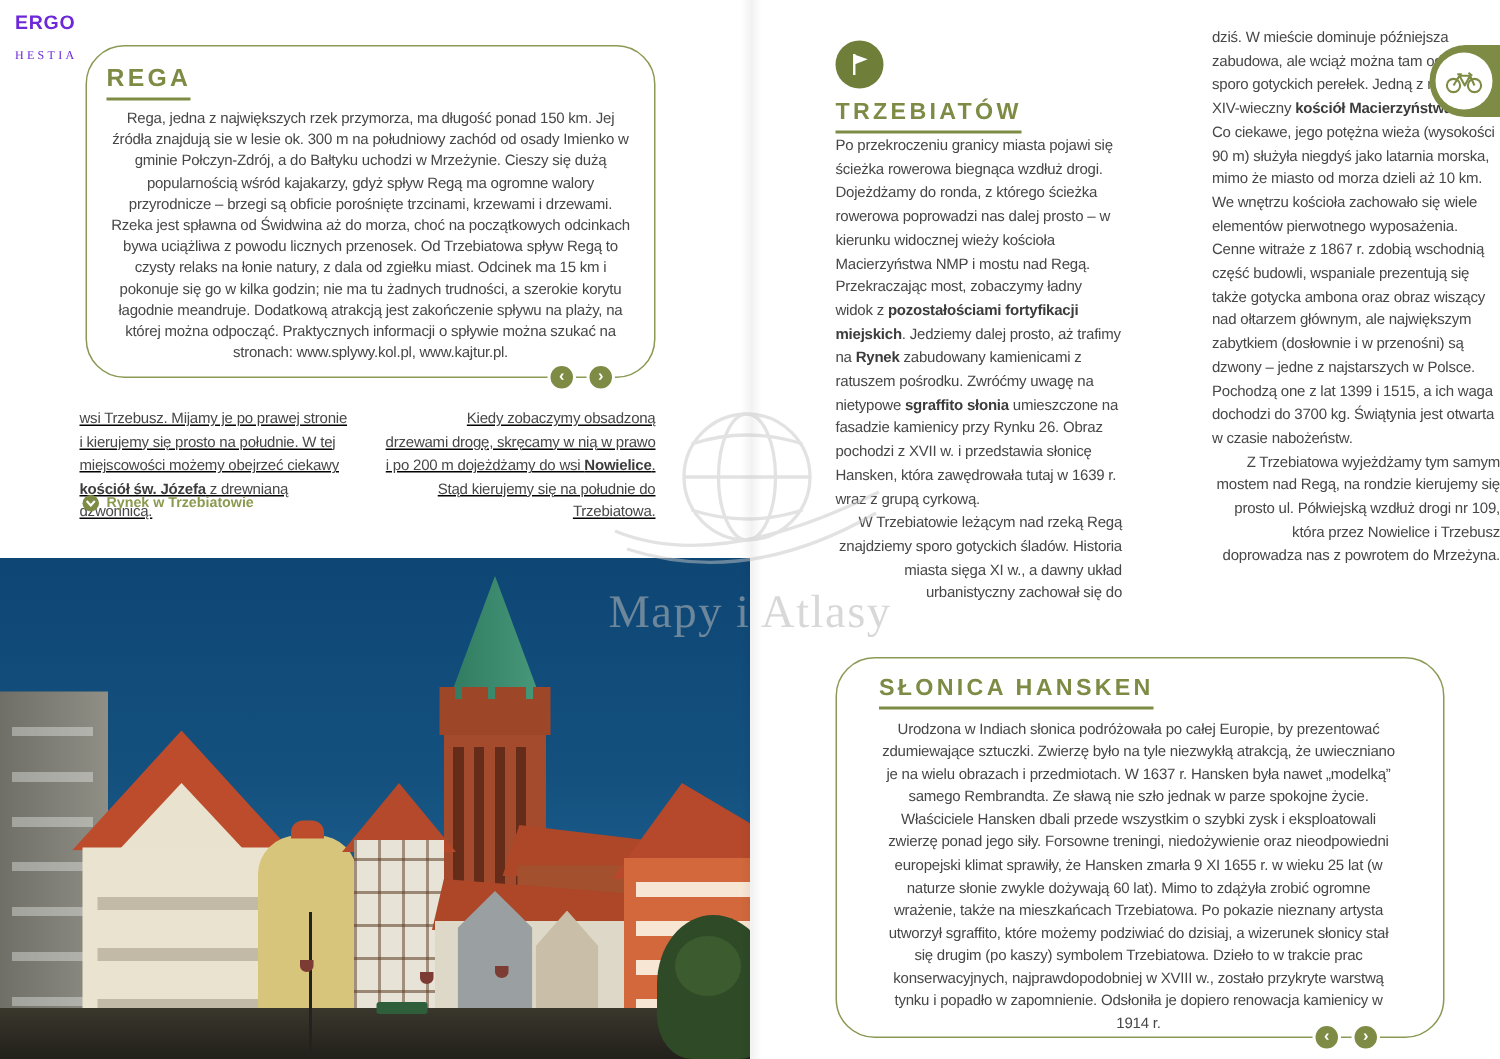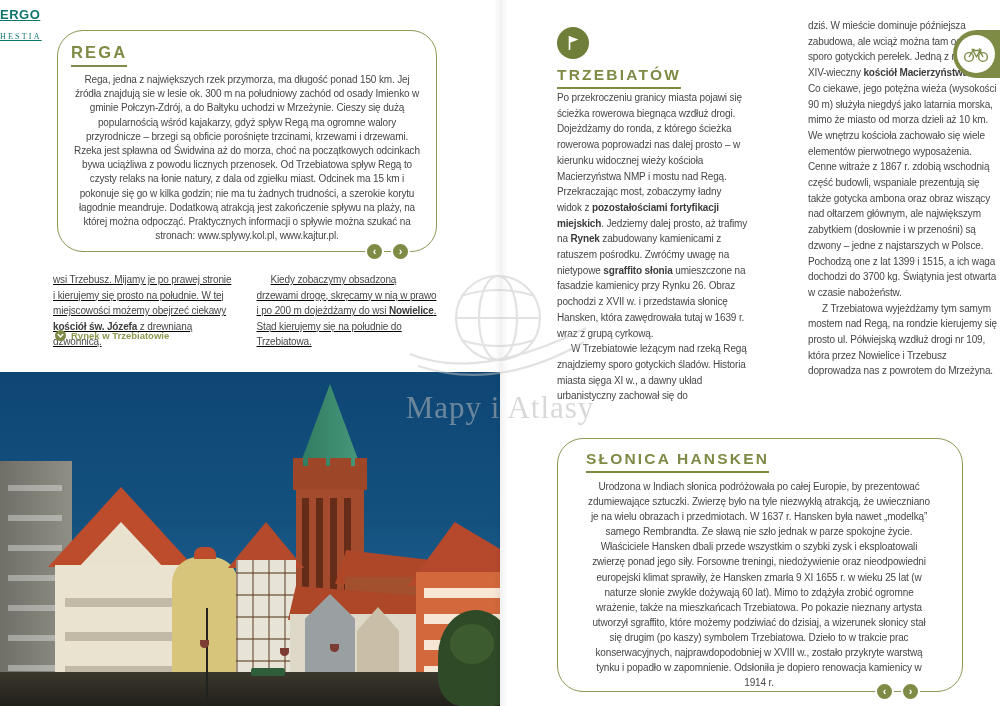--- a/index.html
+++ b/index.html
@@ -1,21 +1,21 @@
 <!DOCTYPE html>
 <html><head>
 <meta charset="utf-8">
 <style>
   * { margin:0; padding:0; box-sizing:border-box; }
   html,body { background:#ffffff; }
   body { font-family:"Liberation Sans", sans-serif; }
   .spread { position:relative; width:1000px; height:706px; background:#ffffff; overflow:hidden; }
 
   
-  .logo { position:absolute; left:0; top:8px; color:#0f766e; line-height:1;text-decoration:underline; }
+  .logo { position:absolute; left:10px; top:8px; color:#6d28d9; line-height:1; }
   .logo .l1 { font-weight:800; font-size:13px; letter-spacing:.5px; }
   .logo .l2 { font-family:"Liberation Serif", serif; font-size:8px; letter-spacing:2.2px; margin-top:12px; }
 
   
   .info-box { position:absolute; border:1.5px solid #8a9a55; border-radius:26px; background:#fff; }
   .box-rega { left:57px; top:30px; width:380px; height:222px; padding:12px 13px 8px 13px; }
   .box-hansken { left:557px; top:438px; width:406px; height:254px; padding:11px 30px 8px 28px; }
   h2.green-title { display:inline-block; color:#7d8b45; font-size:15.5px; font-weight:800; letter-spacing:2.2px; border-bottom:2px solid #7d8b45; padding-bottom:3px; margin-bottom:6px; }
   .box-rega h2.green-title { font-size:16.5px; }
   .body-text { color:#474747; font-size:10px; line-height:14.2px; letter-spacing:-0.15px; text-align:center; }
@@ -26,21 +26,21 @@
   .nav-btns { position:absolute; display:flex; gap:7px; }
   .box-rega .nav-btns { right:26px; bottom:-10px; }
   .box-hansken .nav-btns { right:42px; bottom:-10px; }
   .nav-btn { width:19px; height:19px; border-radius:50%; background:#7d8b45; color:#fff; border:2px solid #fff;
              display:flex; align-items:center; justify-content:center; font-size:11px; font-weight:bold; line-height:1; cursor:pointer; }
 
   
   .two-cols { position:absolute; left:53px; top:272px; width:384px; display:flex; gap:23px; }
   .two-cols .col { width:181px;text-decoration:underline; }
   .col-text { color:#474747; font-size:10px; line-height:15.6px; letter-spacing:-0.15px; }
-  .indent { text-indent:14px; }
+  .indent { text-indent:14px;text-align:right; }
   .para-gap { margin-top:0; }
 
   
   .caption { position:absolute; left:55px; top:330px; display:flex; align-items:center; gap:5px; color:#8a9a4f; font-weight:bold; font-size:9.5px; }
   .cap-icon { width:11px; height:11px; border-radius:50%; background:#7d8b45; display:flex; align-items:center; justify-content:center; }
 
   
   .flag-badge { position:absolute; left:557px; top:27px; width:32px; height:32px; border-radius:50%; background:#6f7f3a; display:flex; align-items:center; justify-content:center; }
   .tz-title { position:absolute; left:557px; top:66px; }
   .col-mid { position:absolute; left:557px; top:90px; width:191px; }

